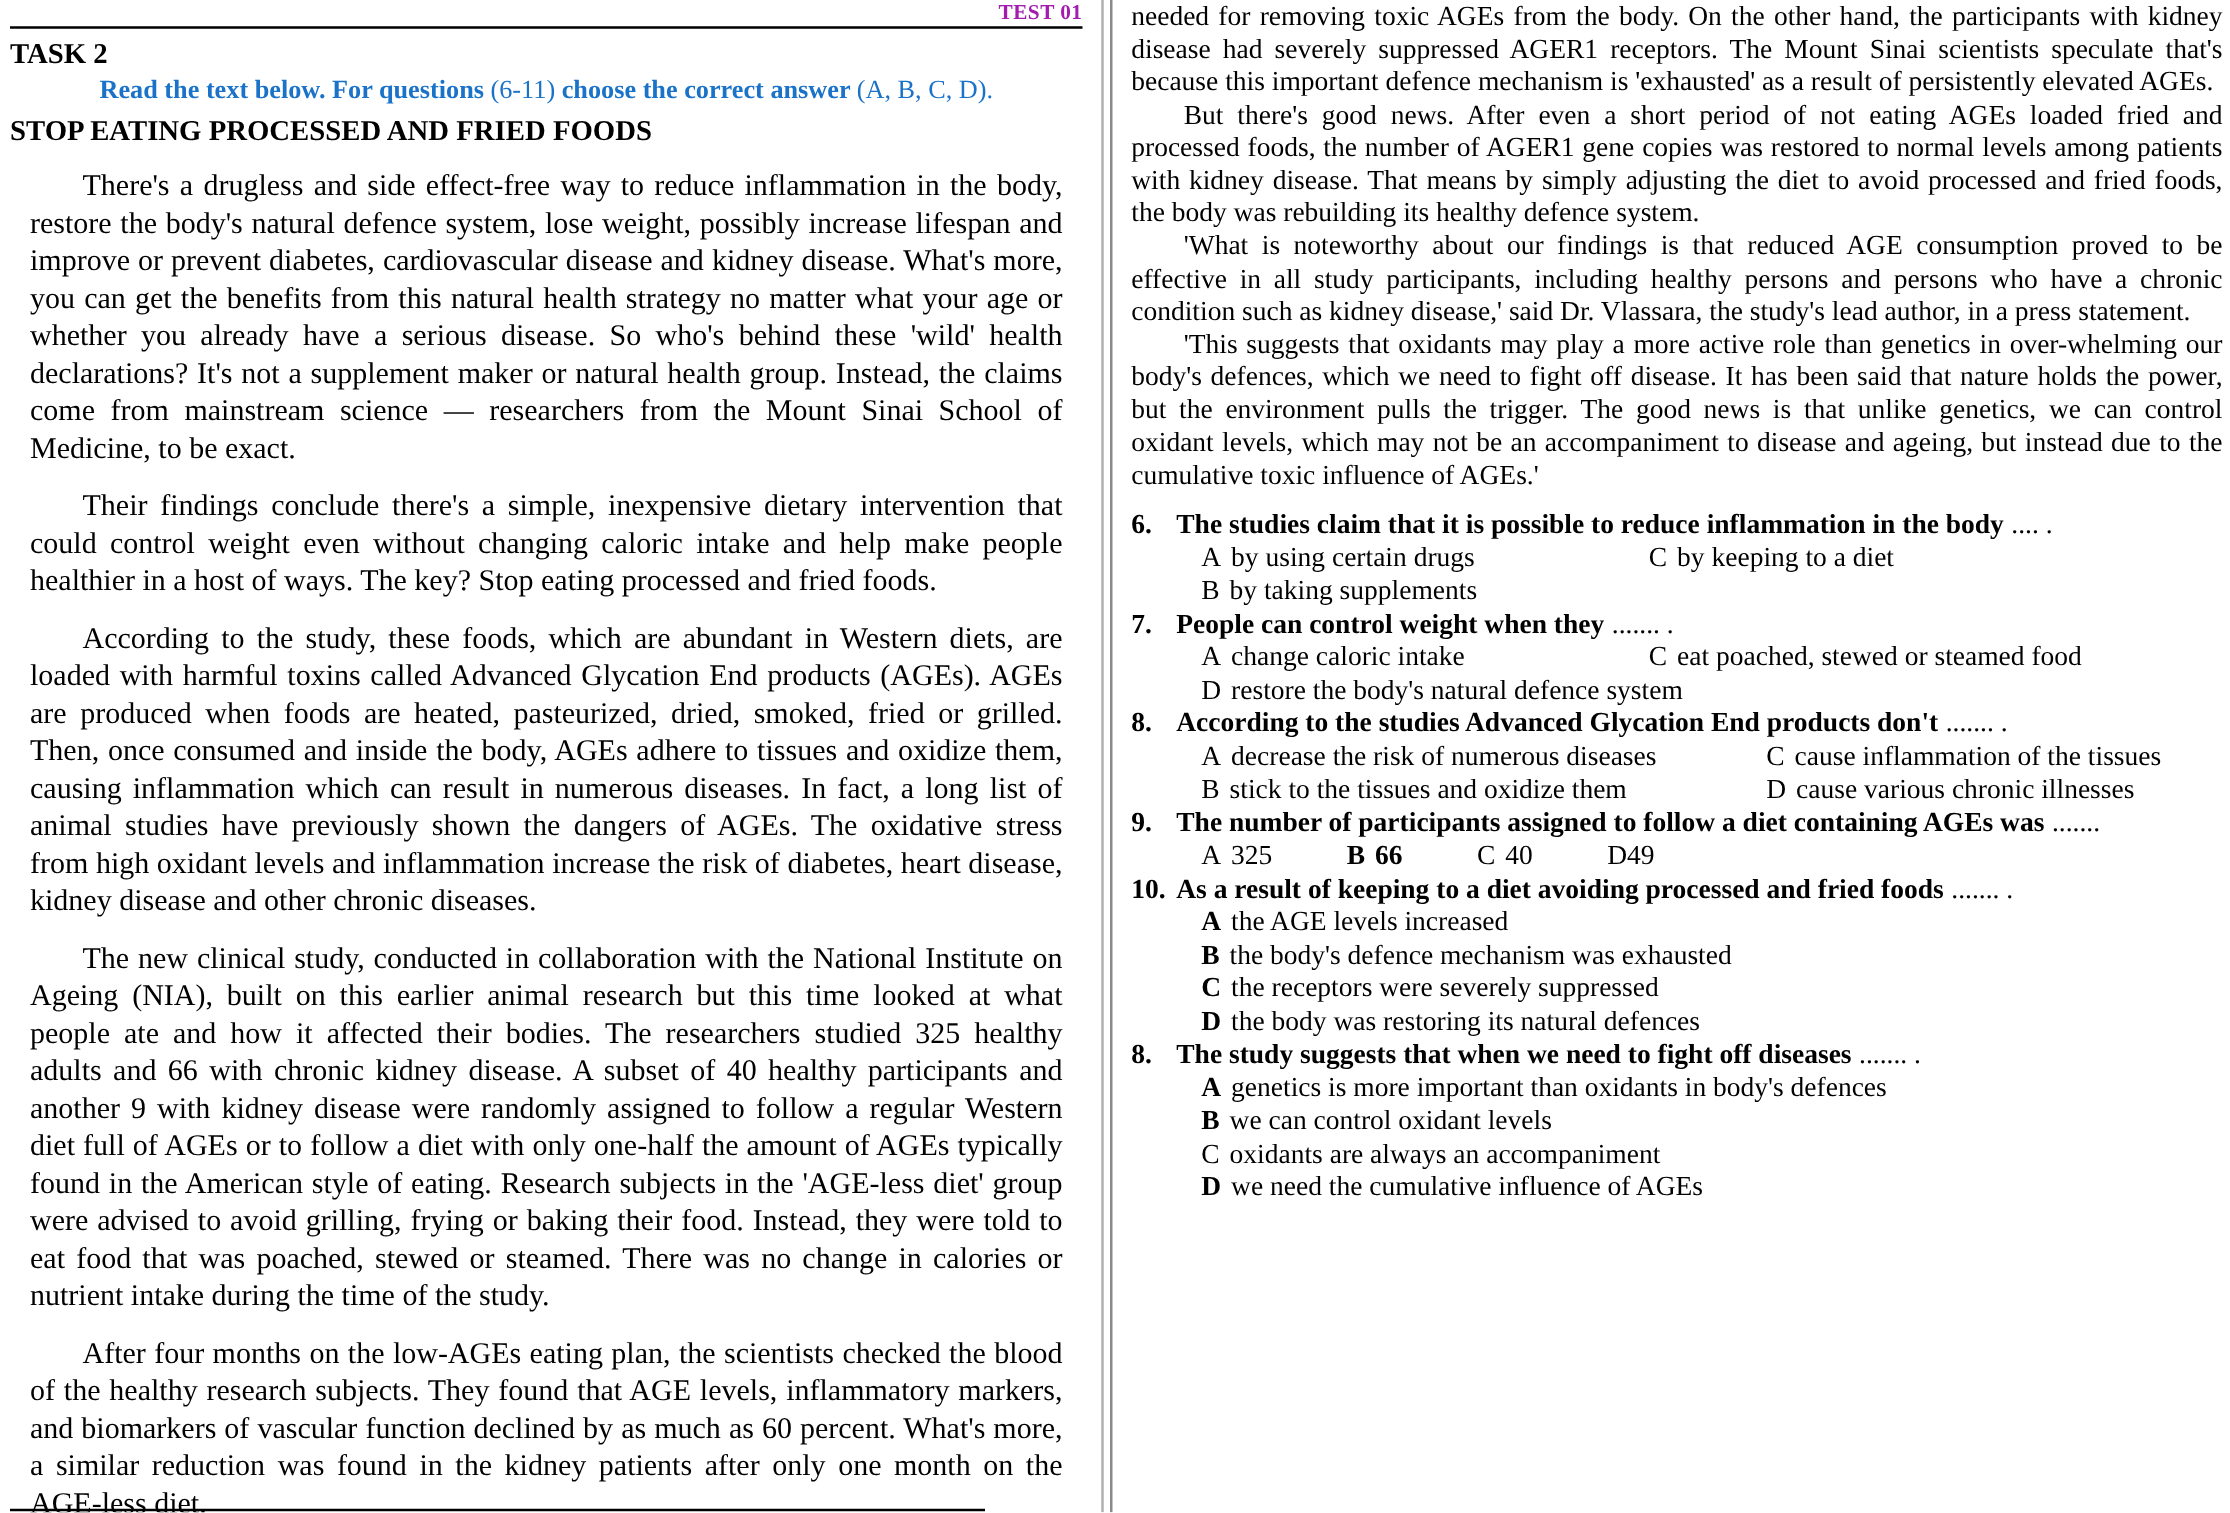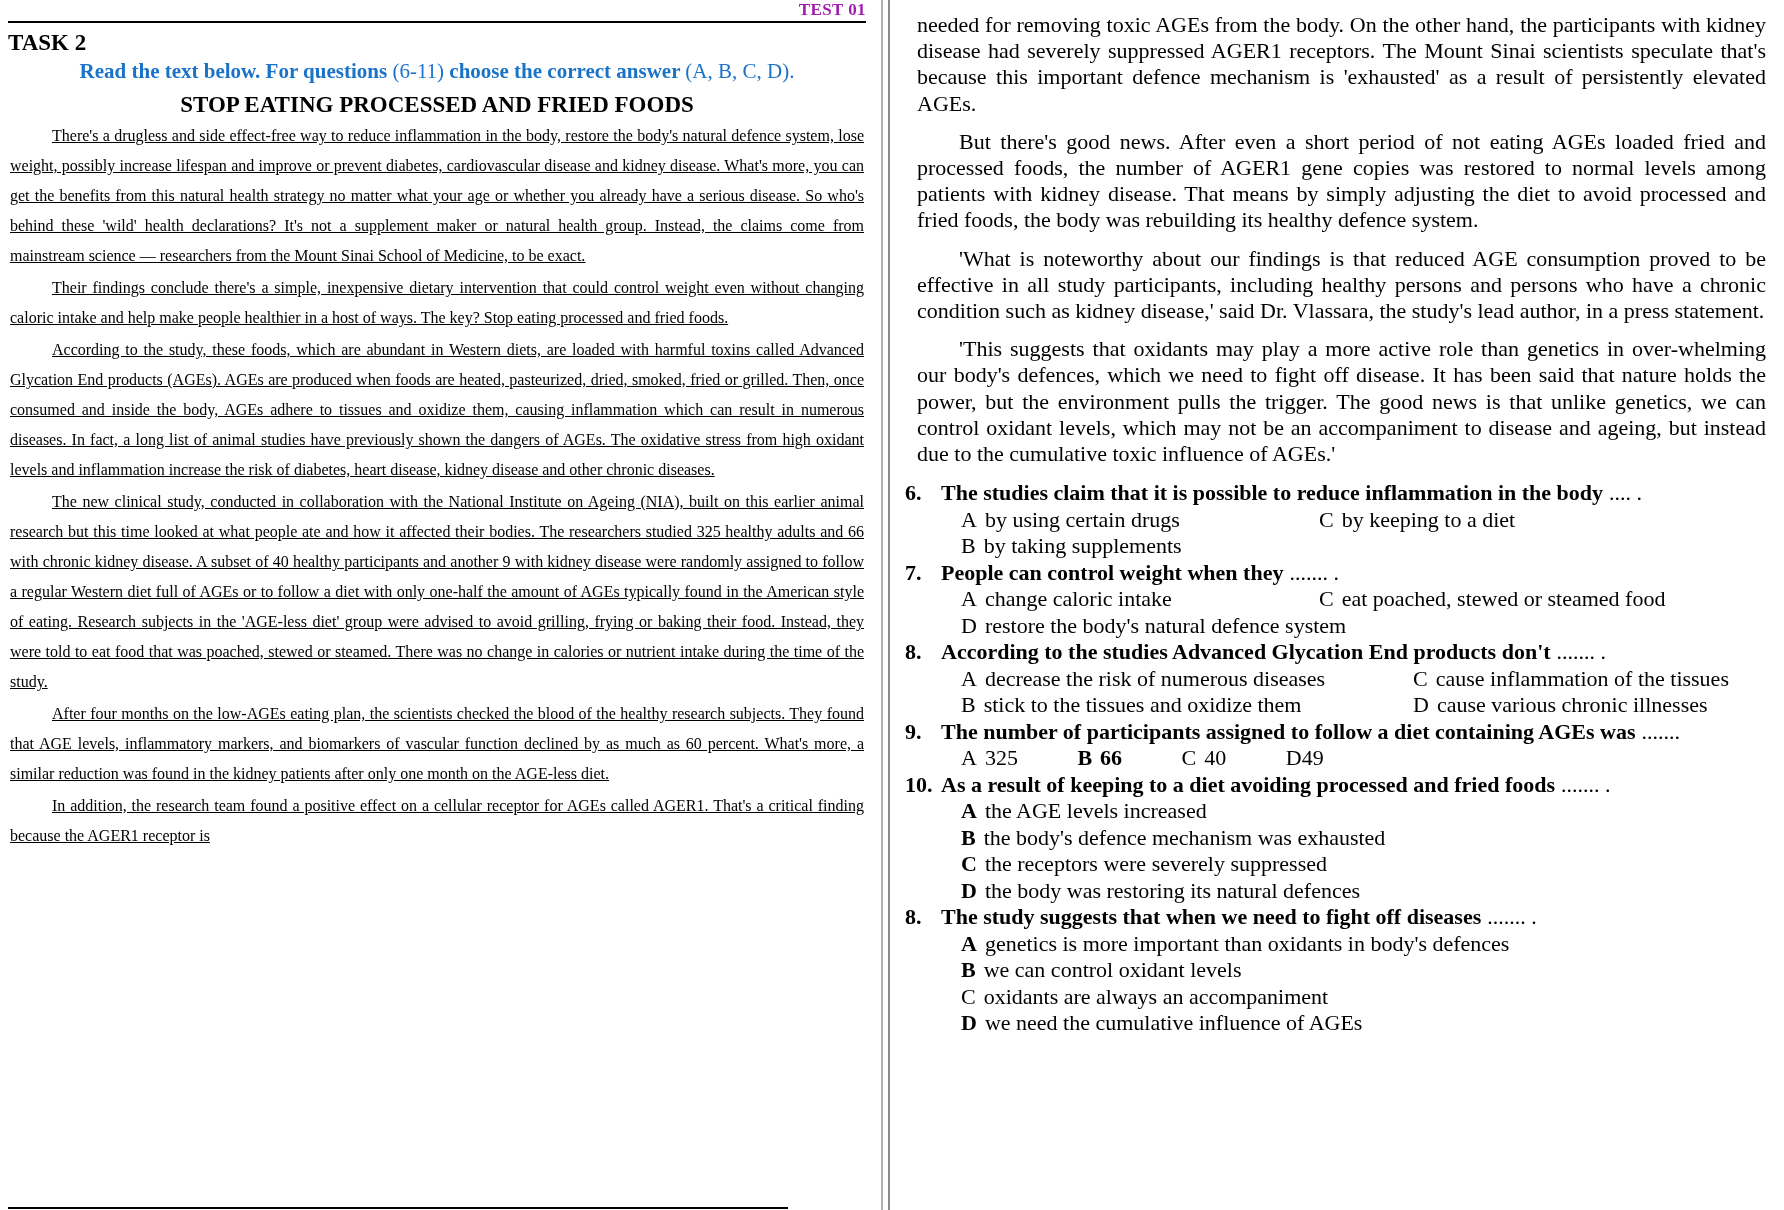--- a/index.html
+++ b/index.html
@@ -8,34 +8,34 @@
     background:#ffffff; color:#000;
     font-family:"Liberation Serif","DejaVu Serif",serif;
   }
   
   .col-left { position:absolute; left:8px; top:0; width:858px; }
   .left-header { border-bottom:2px solid #000; text-align:right; height:21px; }
   .test-label { color:#a21caf; font-weight:bold; font-size:17px; letter-spacing:.4px; }
   .task-title { font-weight:bold; font-size:23px; margin-top:7px; }
   .instruction { font-size:21px; color:#1a73c8; white-space:nowrap; margin-top:3px;text-align:center; }
   .instruction .b { font-weight:bold; }
-  .article-title { text-align:center; font-weight:bold; font-size:23px; margin:8px 0 3px 0; }
+  .article-title { text-align:left; font-weight:bold; font-size:23px; margin:8px 0 3px 0; }
   .col-left .para {
-    margin:2px; text-align:justify; font-size:16px; line-height:30px; text-indent:42px;text-decoration:underline;
+    margin:16px; text-align:justify; font-size:24px; line-height:30px; text-indent:42px;
   }
   .bottom-rule { position:absolute; left:8px; bottom:1px; width:780px; border-bottom:2px solid #000; }
   
   .divider {
     position:absolute; left:881px; top:0; height:1210px; width:5px;
     border-left:2px solid #b0b0b0; border-right:2px solid #8a8a8a;
   }
   
   .col-right { position:absolute; left:905px; top:0; width:873px; }
   .col-right .para {
-    margin:12px; text-align:justify; font-size:22px; line-height:26.2px; text-indent:42px;
+    margin:0; text-align:justify; font-size:22px; line-height:26.2px; text-indent:42px;
   }
   .col-right .para.no-indent { text-indent:0; }
   .questions { margin-top:13px; font-size:22px; }
   .q-stem { white-space:nowrap; line-height:26.5px; }
   .q-num { display:inline-block; min-width:36px; font-weight:bold; }
   .q-bold { font-weight:bold; }
   .q-dots { margin-left:6px; }
   .q-opts { margin-left:56px; line-height:26.5px; }
   .q-opts.grid { display:grid; }
   .cols-358 { grid-template-columns:358px auto; }

